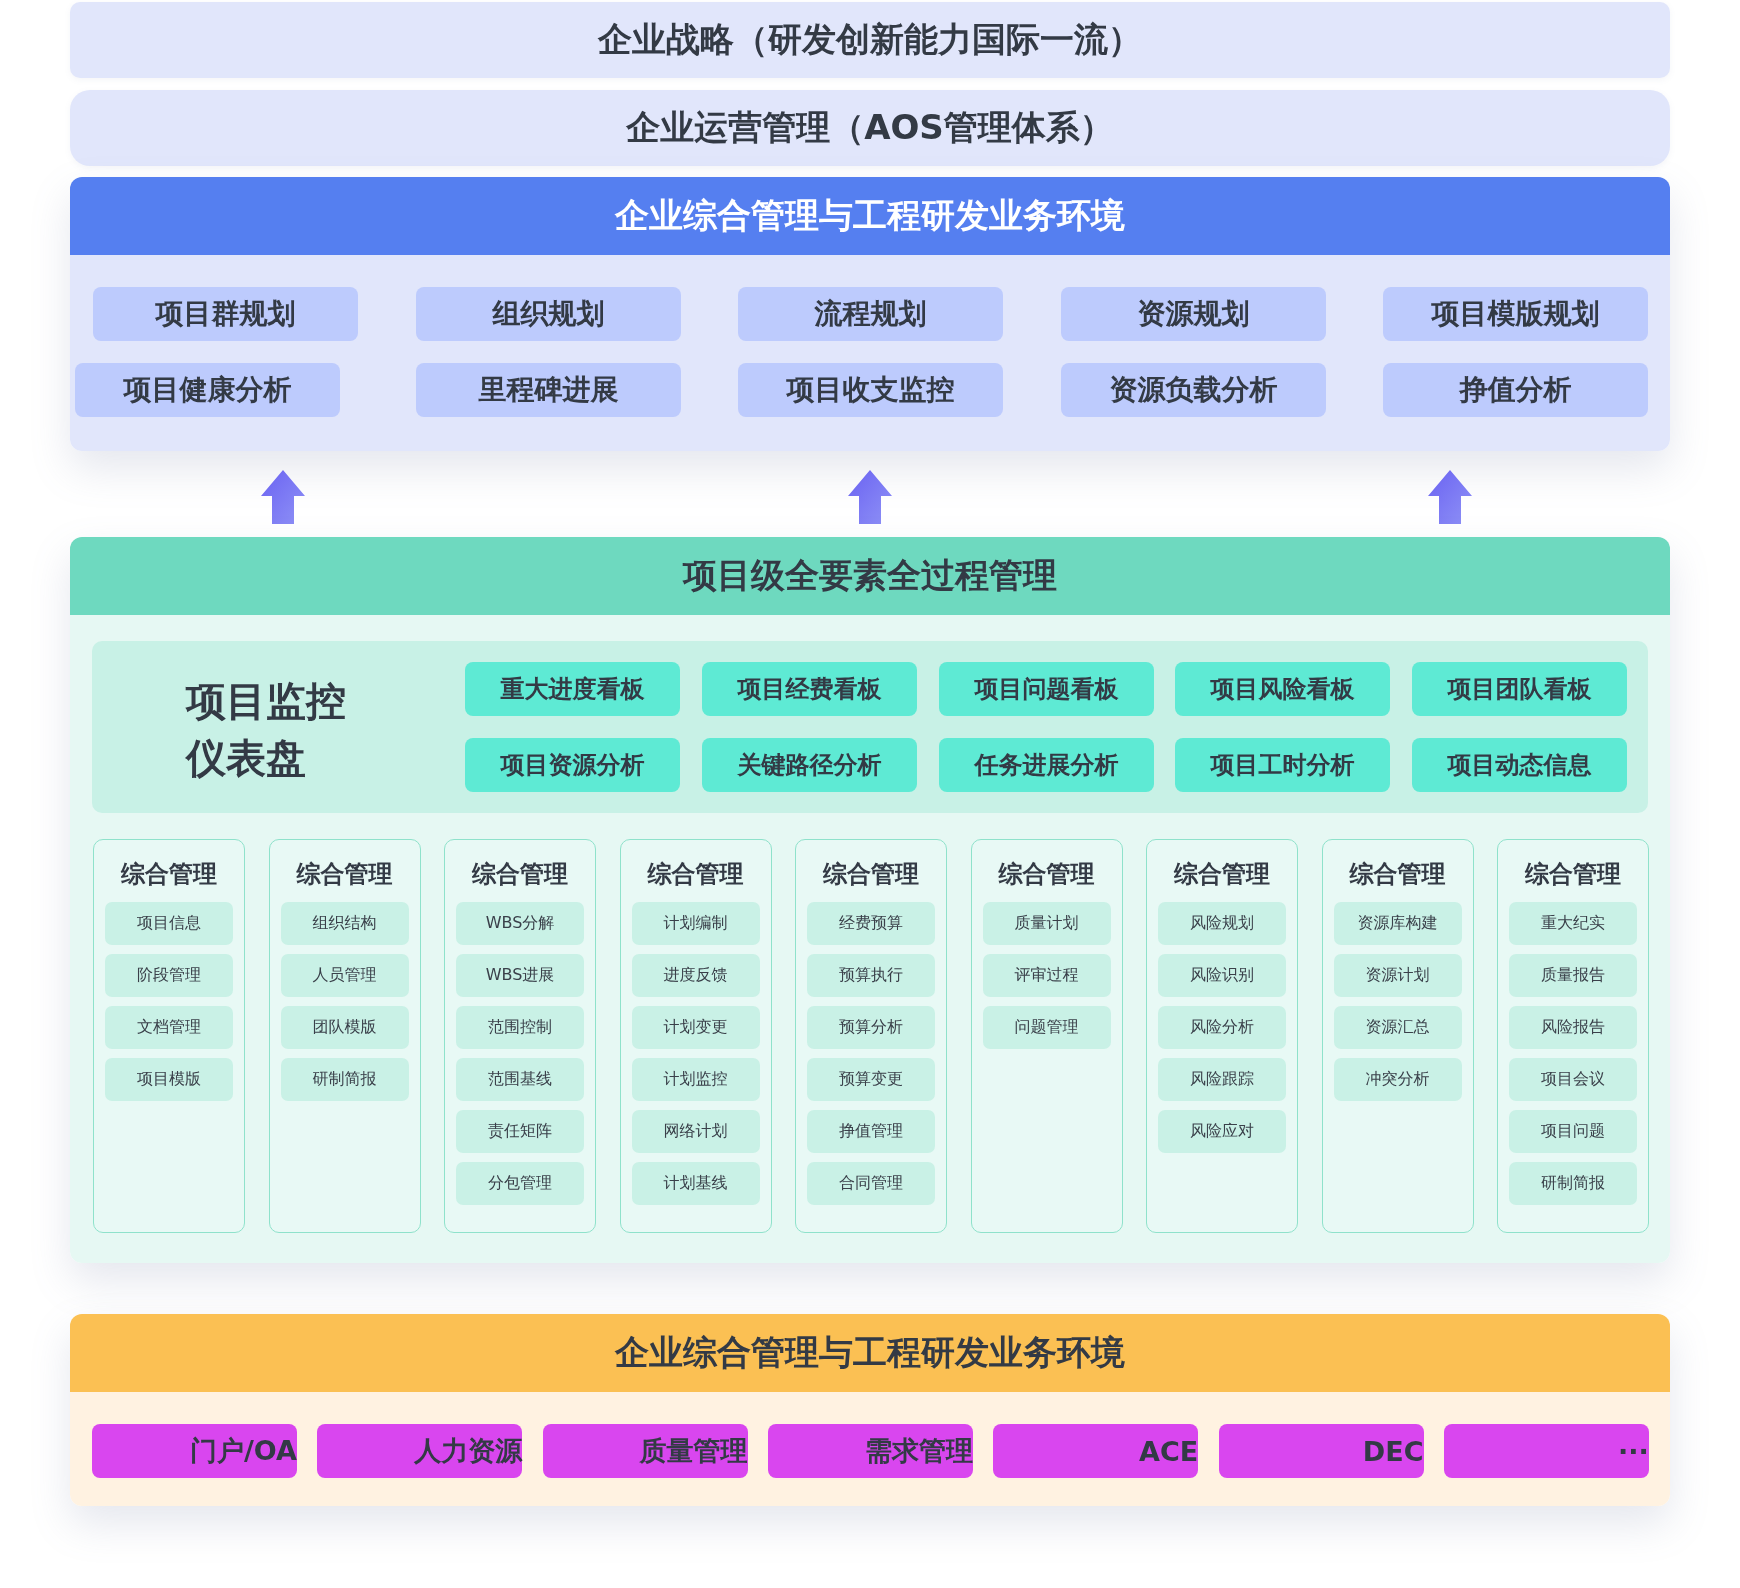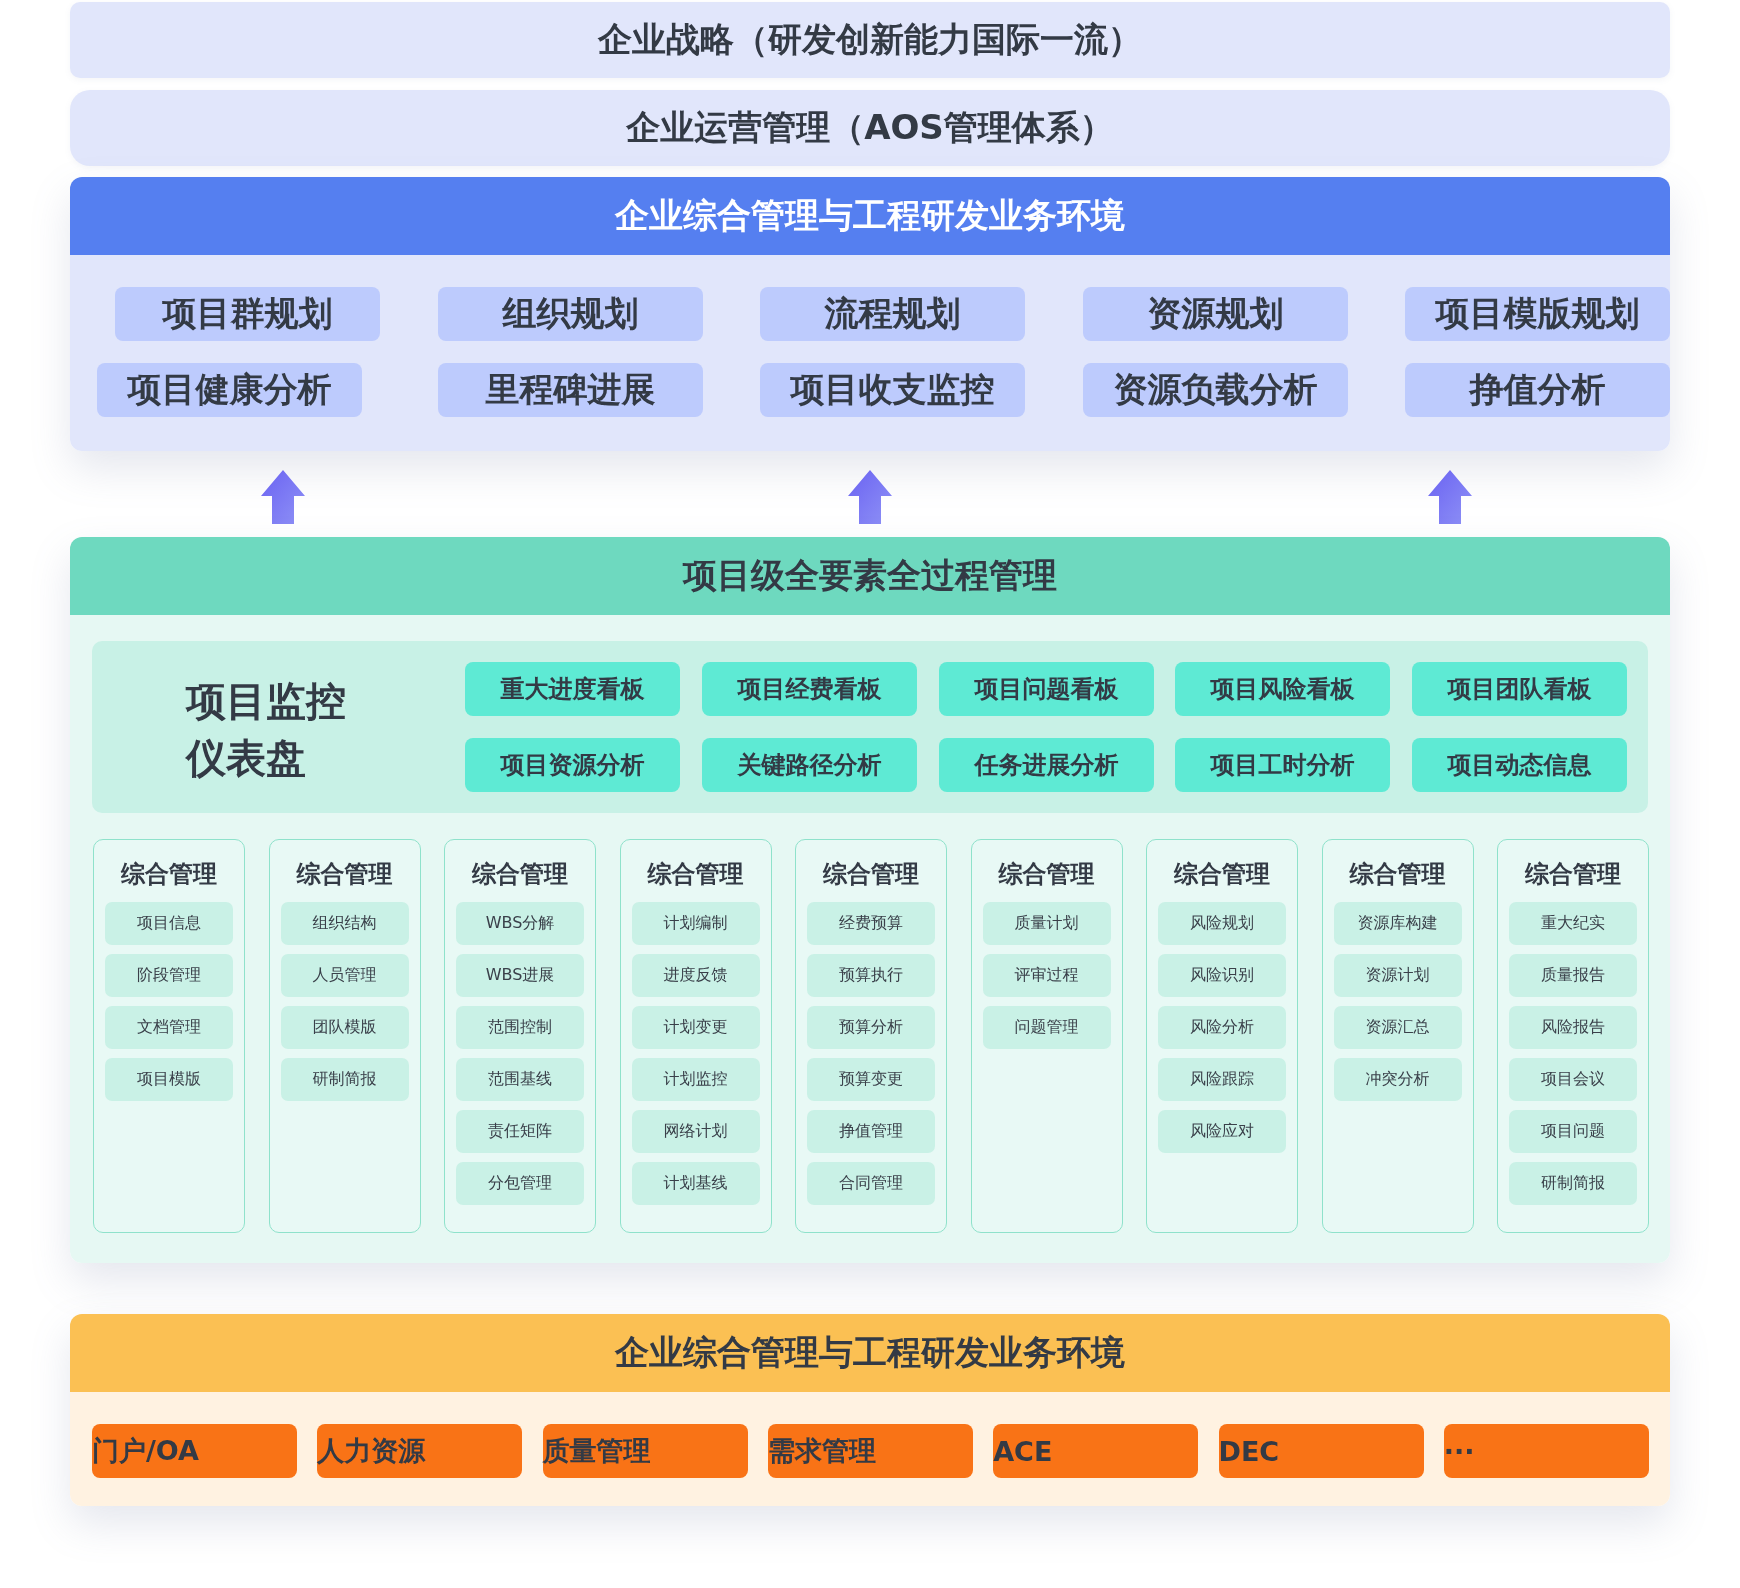--- a/index.html
+++ b/index.html
@@ -24,21 +24,21 @@
     height: 78px; display: flex; align-items: center; justify-content: center;
     font-size: 34px; font-weight: bold;
   }
   .panel-body { position: relative; }
 
   .blue .panel-head { background: #557ff0; color: #ffffff; }
   .blue .panel-body { background: #e1e6fb; height: 196px; }
   .chip-blue {
     position: absolute; width: 265px; height: 54px; border-radius: 8px;
     background: #bdcbfd; display: flex; align-items: center; justify-content: center;
-    font-size: 34px; font-weight: bold; color: #333a45; margin-left: 22px;
+    font-size: 28px; font-weight: bold; color: #333a45;
   }
 
   .arrow { position: absolute; width: 44px; height: 54px; }
 
   .green .panel-head { background: #6ed9bf; color: #333a45; }
   .green .panel-body { background: #e6f8f3; height: 648px; }
   .dash-box {
     position: absolute; left: 22px; top: 26px; width: 1556px; height: 172px;
     background: #c8f1e6; border-radius: 10px;
   }
@@ -63,21 +63,21 @@
   .module-item {
     height: 43px; margin-bottom: 9px; border-radius: 7px; background: #c9f1e6;
     display: flex; align-items: center; justify-content: center;
     font-size: 16px; color: #3a404a;
   }
 
   .orange .panel-head { background: #fbc053; color: #333a45; }
   .orange .panel-body { background: #fff2e1; height: 114px; }
   .chip-orange {
     position: absolute; top: 32px; width: 205px; height: 54px; border-radius: 8px;
-    background: #f97316; display: flex; align-items: center; justify-content: flex-start;
+    background: #d946ef; display: flex; align-items: center; justify-content: flex-end;
     font-size: 27px; font-weight: bold; color: #333a45;
   }
 </style>
 </head>
 <body>
 
 <div class="abs top-bar" style="top:2px;">
   <span>企业战略（研发创新能力国际一流）</span>
 </div>
 <div class="abs top-bar" style="top:90px;border-radius:20px;">

